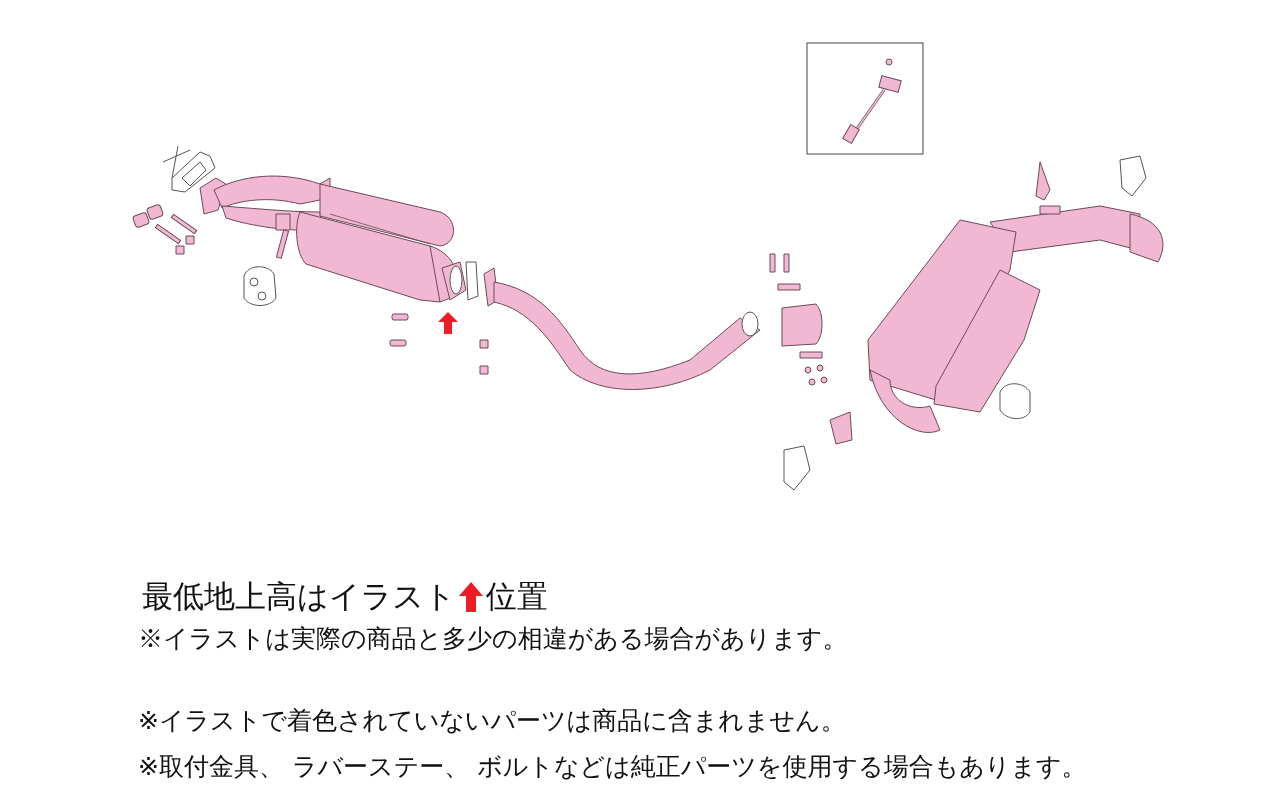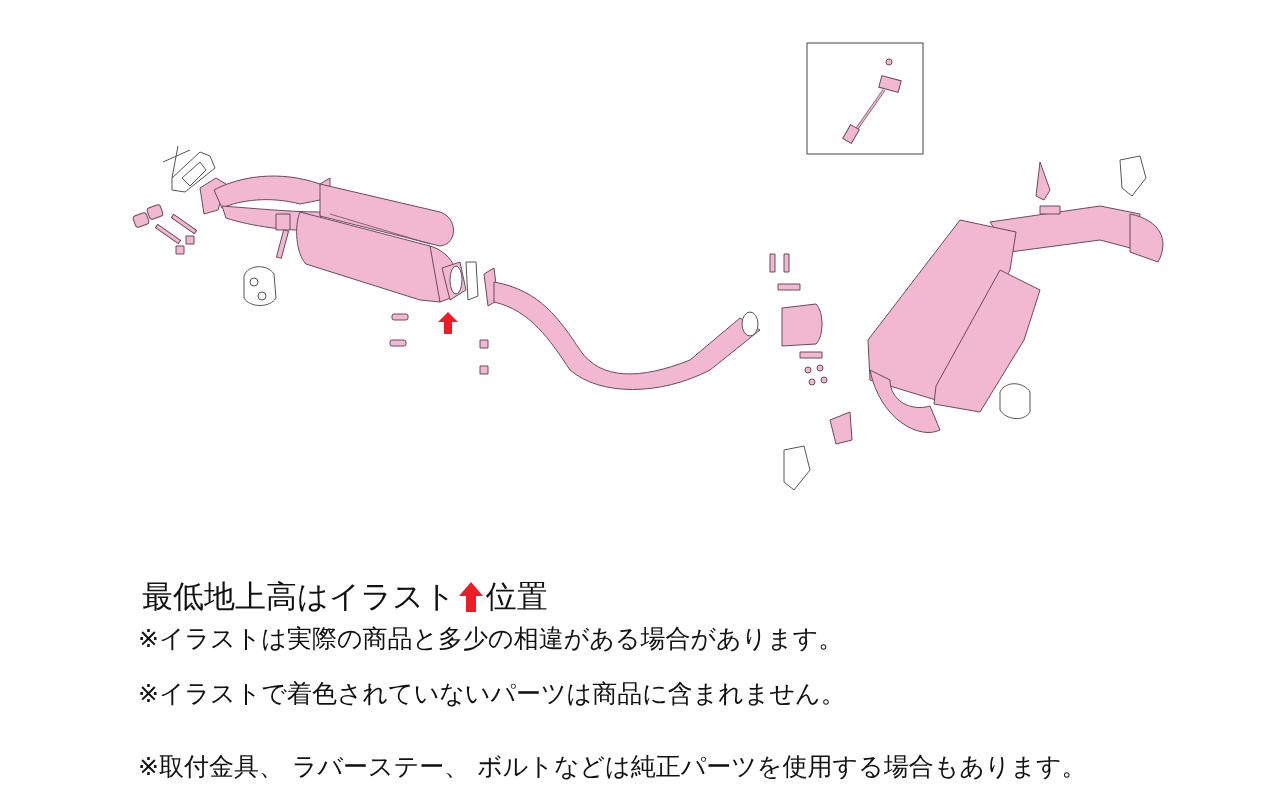--- a/index.html
+++ b/index.html
@@ -1,22 +1,22 @@
 <!DOCTYPE html>
 <html><head>
 <meta charset="utf-8">
 <style>
   html,body{margin:0;padding:0;background:#ffffff;}
   body{width:1280px;height:800px;position:relative;overflow:hidden;font-family:"DejaVu Sans","Liberation Sans",sans-serif;color:#111;}
   #diagram{position:absolute;left:0;top:0;width:1280px;height:540px;}
   .caption{position:absolute;left:142px;top:556px;font-size:31px;letter-spacing:0px;display:flex;align-items:center;white-space:nowrap;margin-top:20px;}
   .caption .arrow{display:inline-block;width:26px;height:34px;margin:0 2px;}
   .note{position:absolute;left:138px;font-size:25px;white-space:nowrap;letter-spacing:0px;}
-  .n1{top:622px;}
-  .n2{top:677px;text-align:right;}
+  .n1{top:622px;font-family:Liberation Mono, monospace;}
+  .n2{top:704px;text-align:right;}
   .n3{top:750px;}
 </style>
 </head>
 <body>
 
 <svg id="diagram" viewBox="0 0 1280 540" xmlns="http://www.w3.org/2000/svg">
   <defs>
     <style>
       .p{fill:#f2b8d2;stroke:#6b4a5a;stroke-width:1;stroke-linejoin:round;}
       .w{fill:#ffffff;stroke:#555;stroke-width:1;}

